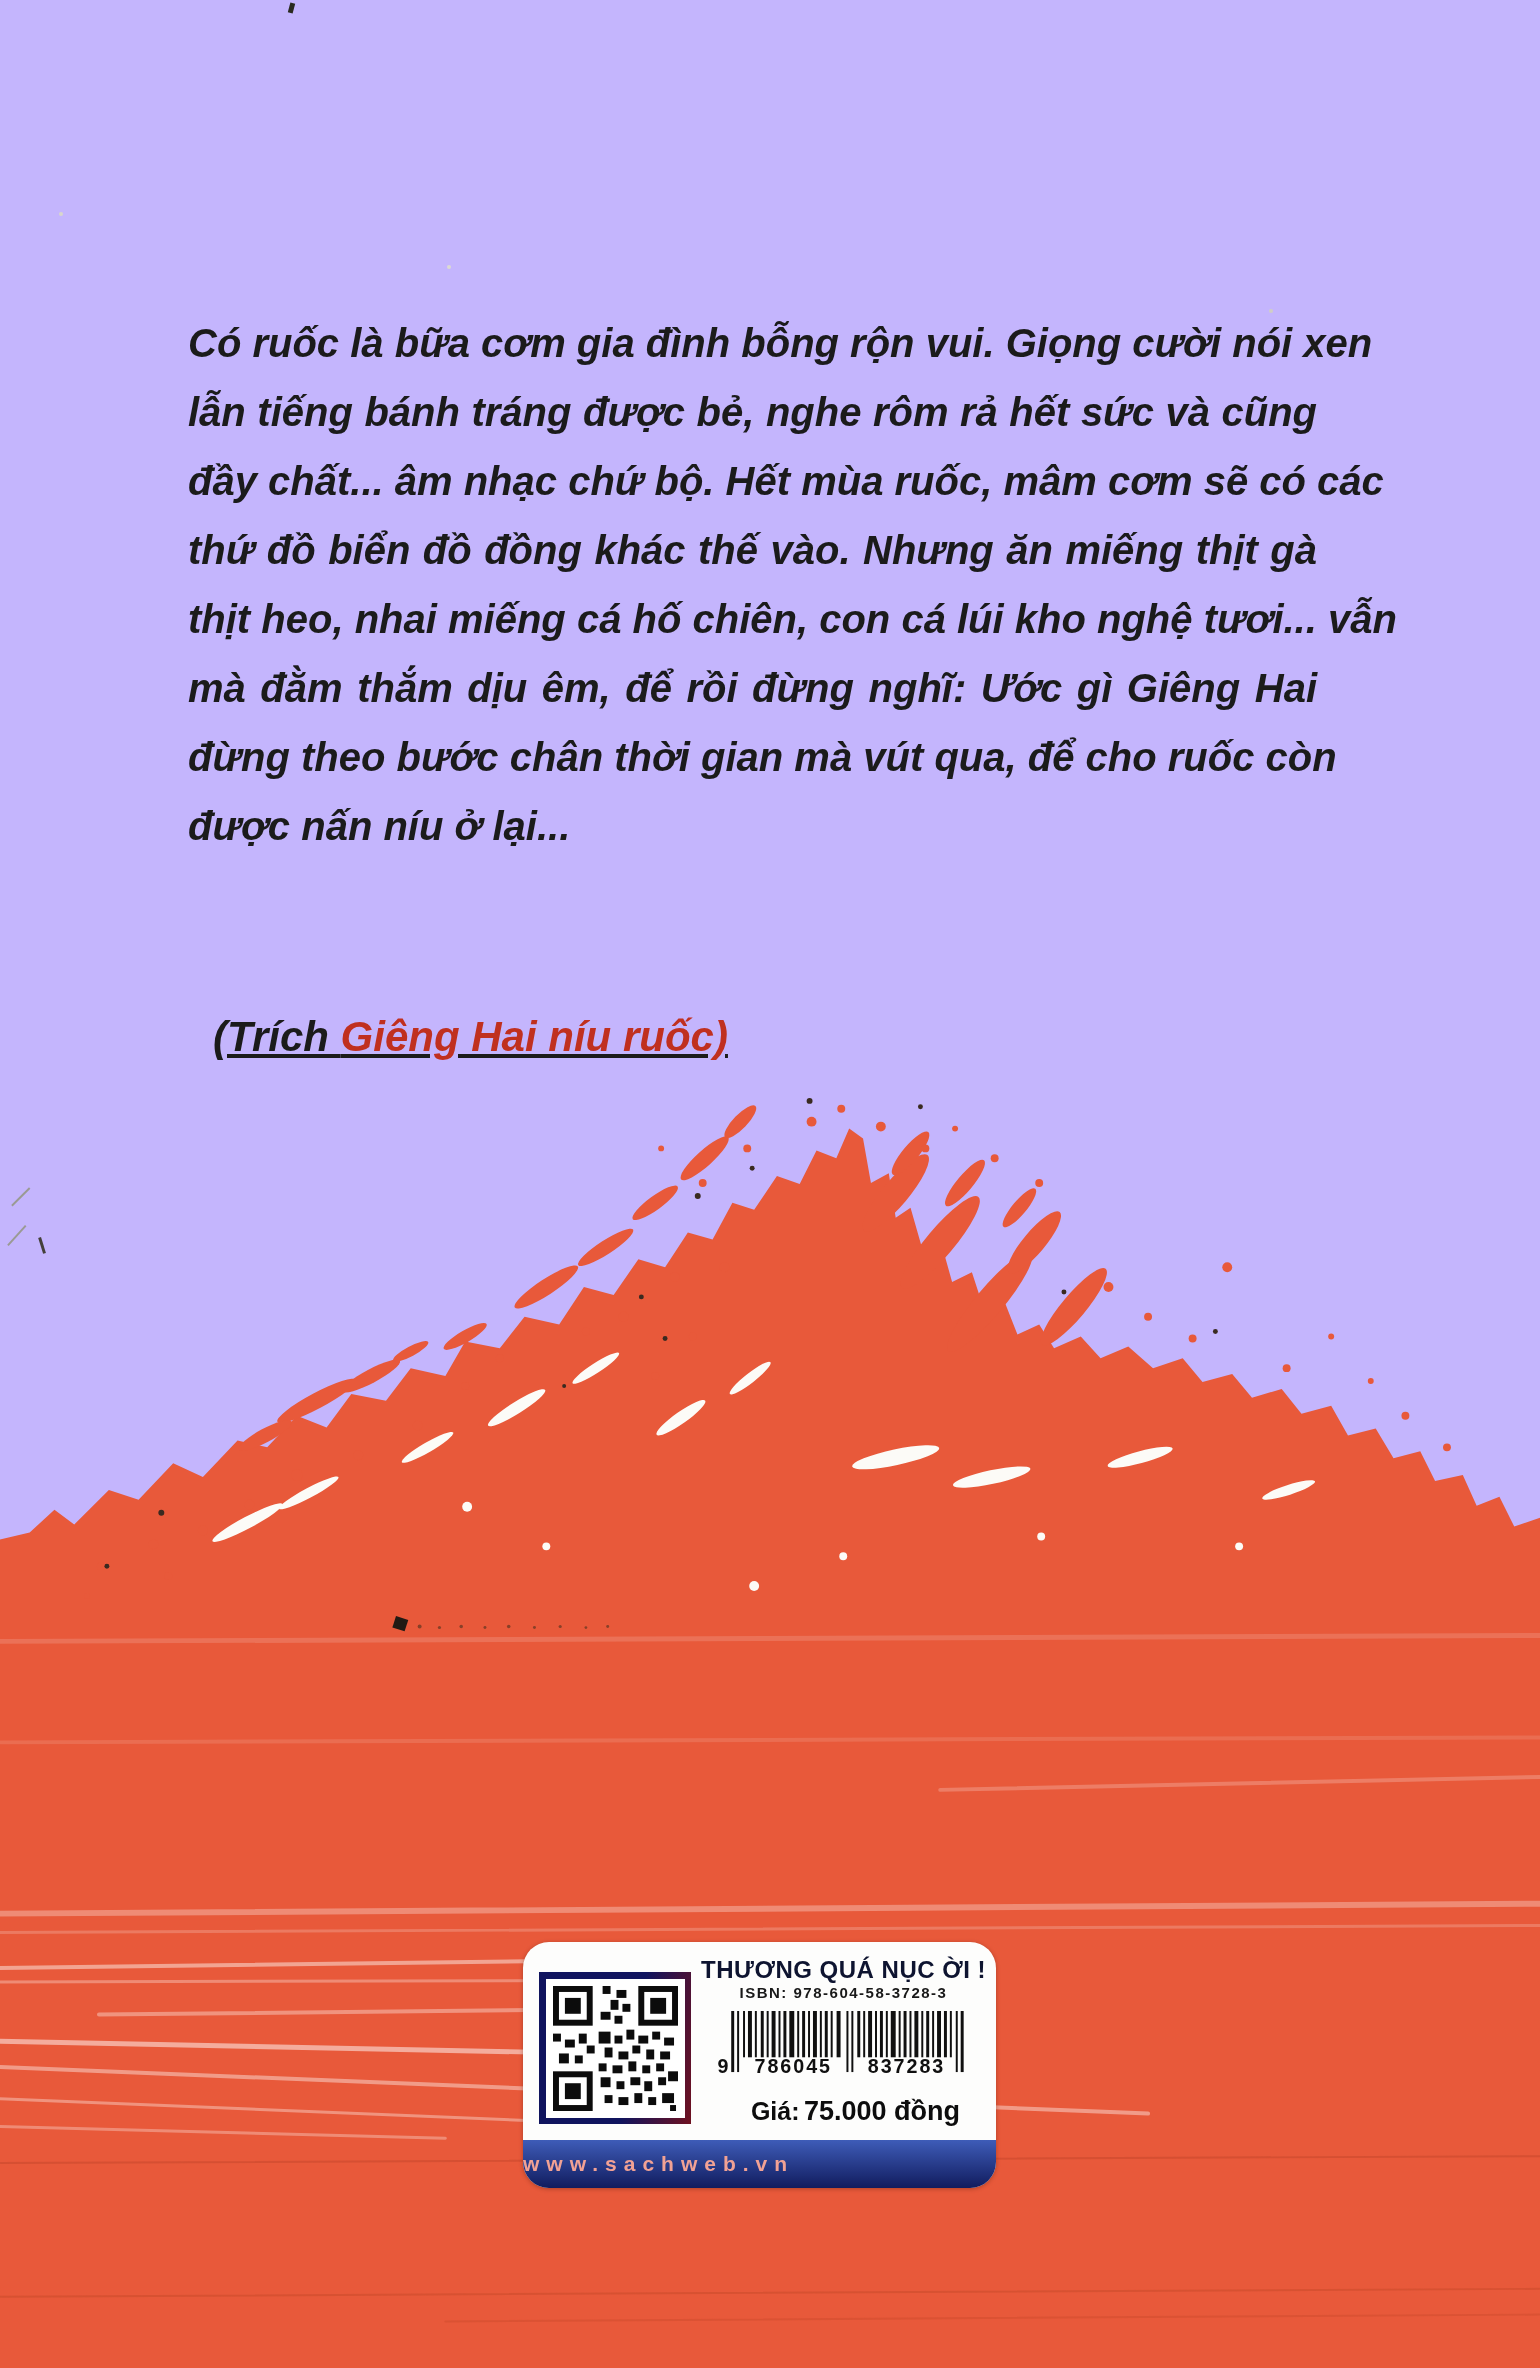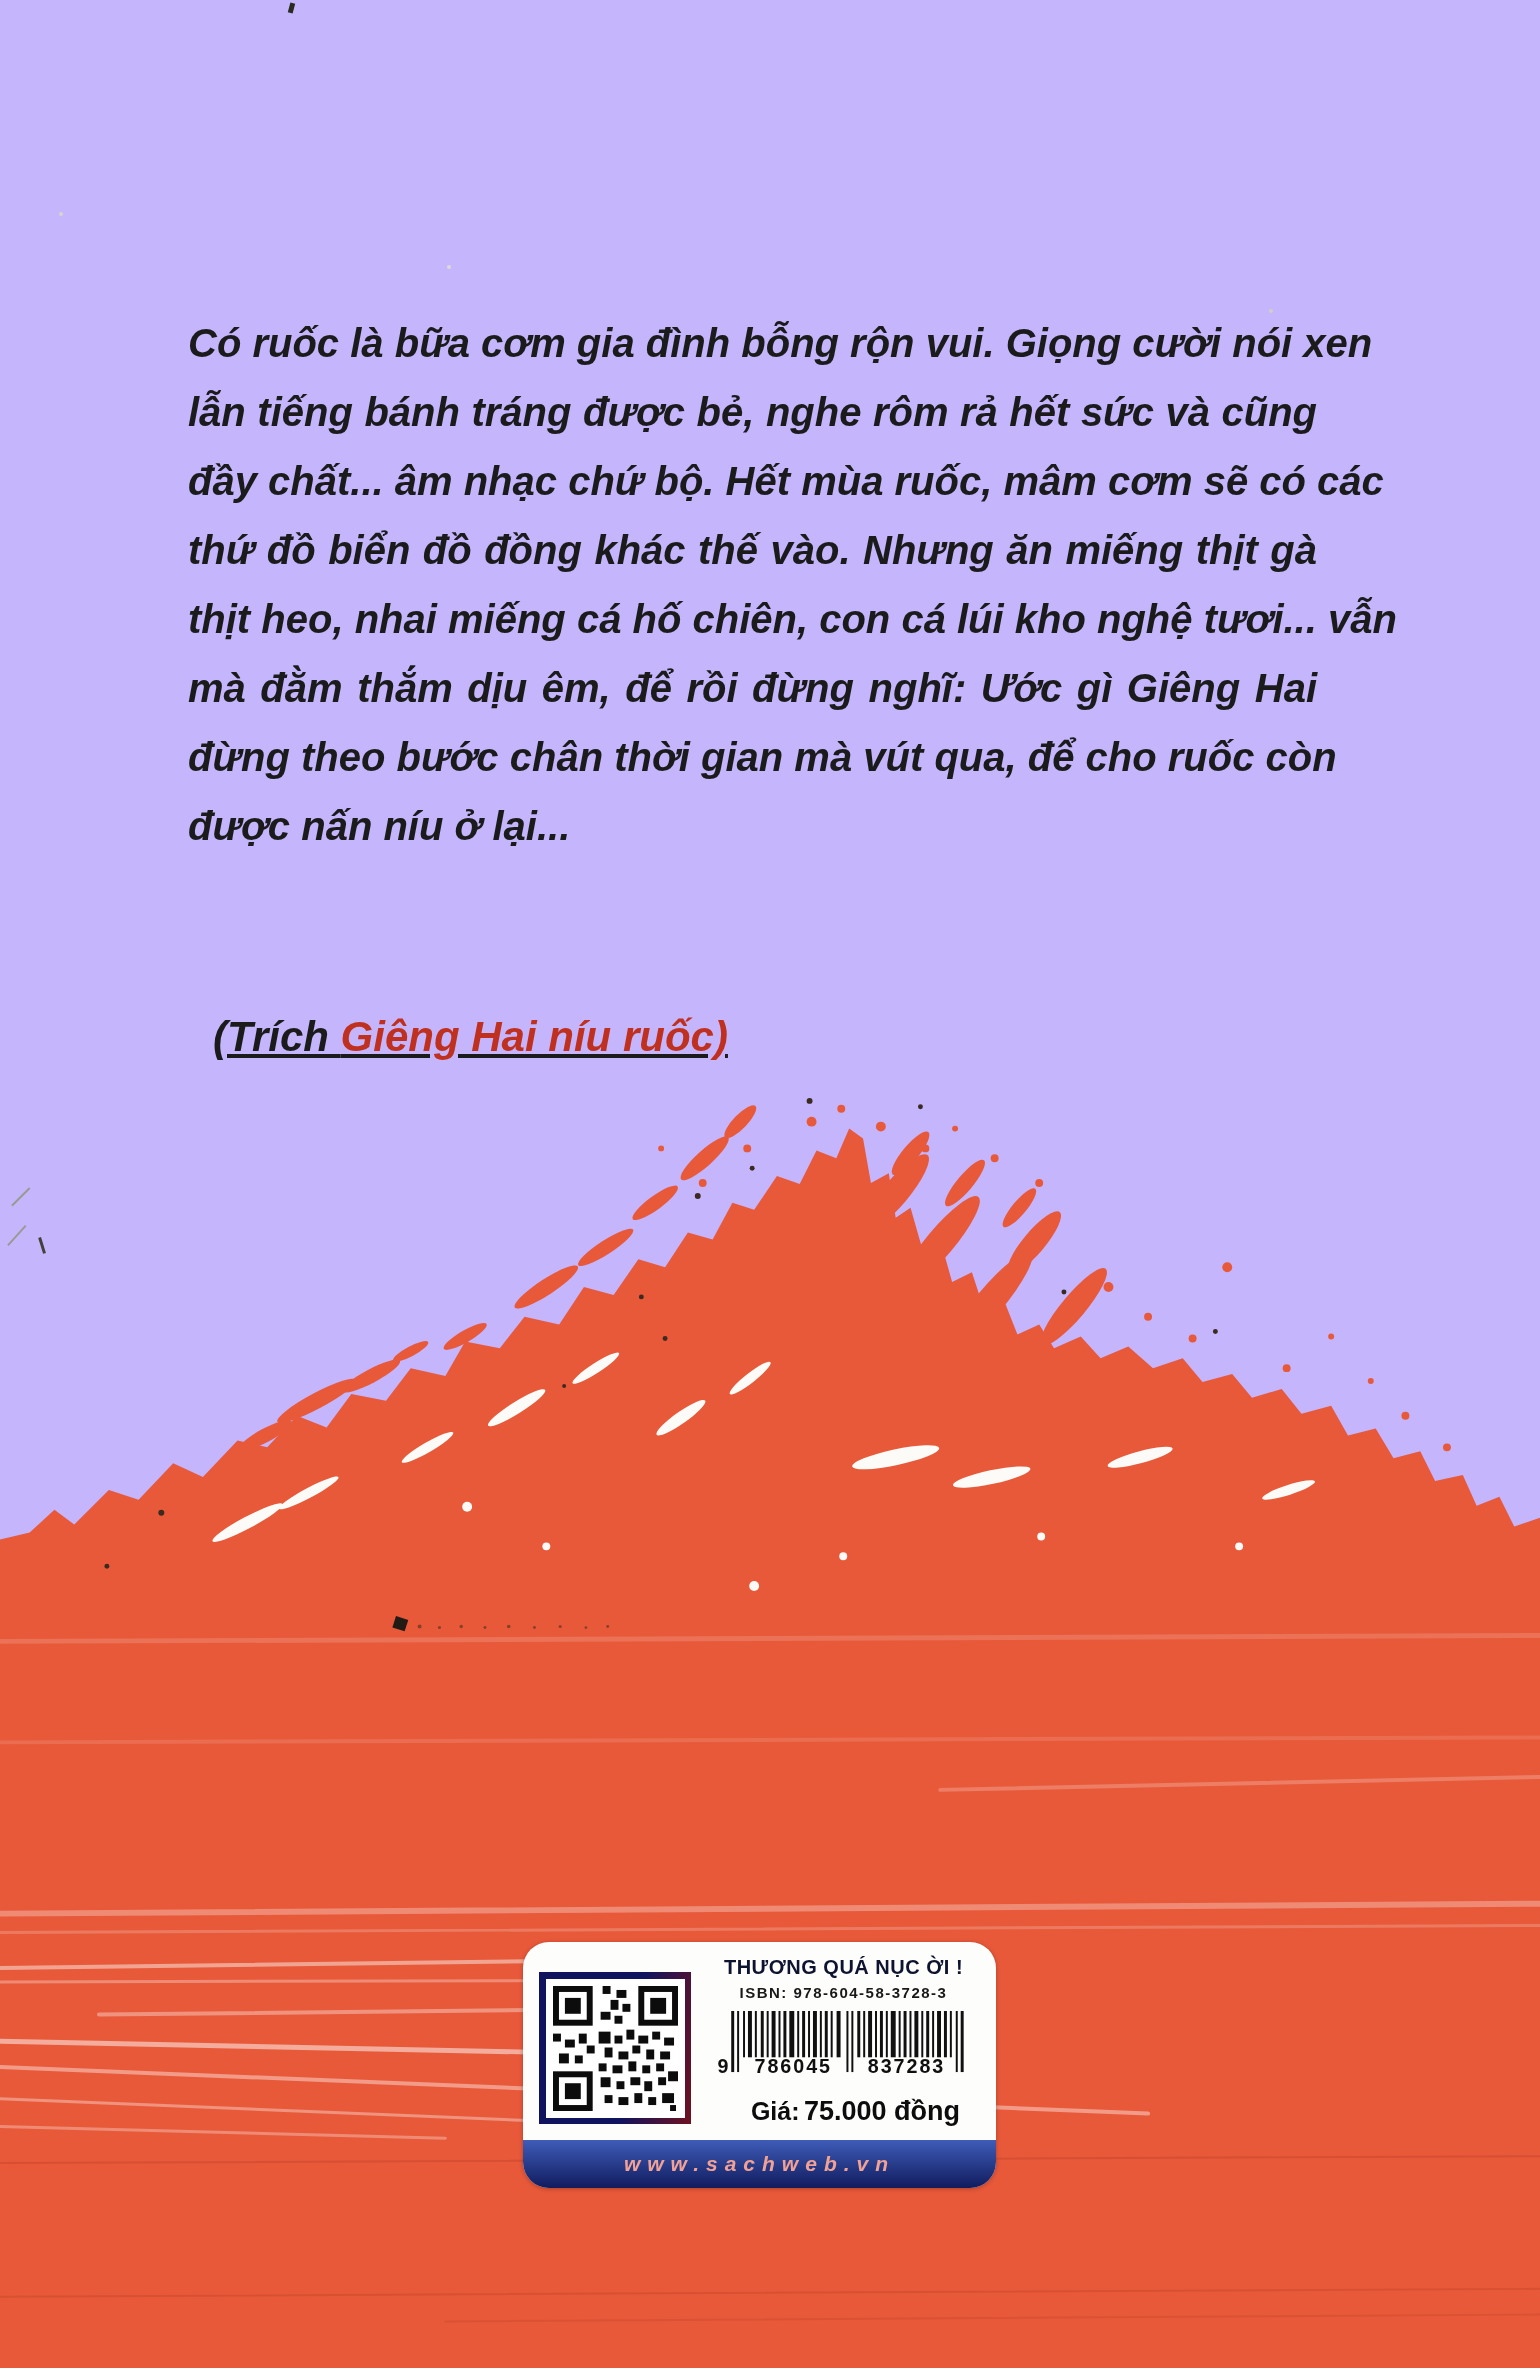--- a/index.html
+++ b/index.html
@@ -23,31 +23,31 @@
   .sticker{position:absolute;left:523px;top:1942px;width:473px;height:246px;
            background:#fdfdfc;border-radius:26px;overflow:hidden;
            box-shadow:0 1px 4px rgba(60,20,10,.35);}
   .qrbox{position:absolute;left:16px;top:30px;width:152px;height:152px;
          background:linear-gradient(100deg,#10145e 60%,#6e1120);
          display:flex;align-items:center;justify-content:center;}
   .qrinner{width:139px;height:139px;background:#fff;display:flex;
            align-items:center;justify-content:center;}
   .scol{position:absolute;left:178px;top:0;width:285px;height:198px;text-align:center;}
   .stitle{position:absolute;left:0;top:14px;width:100%;font-weight:700;
-          font-size:20px;letter-spacing:0.5px;color:#0e1430;}
+          font-size:24px;letter-spacing:0.5px;color:#0e1430;}
   .sisbn{position:absolute;left:0;top:42px;width:100%;font-weight:700;
          font-size:15px;letter-spacing:1.5px;color:#191919;}
   .sbars{position:absolute;left:10px;top:69px;}
   .sprice{position:absolute;left:12px;top:154px;width:100%;color:#0d0d0d;}
   .sprice .plabel{font-size:25px;font-weight:600;}
   .sprice .pvalue{font-size:27px;font-weight:800;}
   .sbar-bottom{position:absolute;left:0;bottom:0;width:100%;height:48px;
           background:linear-gradient(#44superb,#111c5e);
           background:linear-gradient(#3e5cb8,#111c5e);
-          display:flex;align-items:center;justify-content:center;font-style:italic;}
+          display:flex;align-items:center;justify-content:flex-start;}
   .swebsite{color:#f2a294;font-weight:700;font-size:21px;letter-spacing:7px;}
 </style>
 </head>
 <body>
 
 <div class="page">
 
   <div class="speck" style="left:289px;top:3px;width:5px;height:10px;transform:rotate(15deg);"></div>
   <div class="speck" style="left:59px;top:212px;width:4px;height:4px;background:#d8d6cc;border-radius:50%;"></div>
   <div class="speck" style="left:447px;top:265px;width:4px;height:4px;background:#dcdad2;border-radius:50%;"></div>

